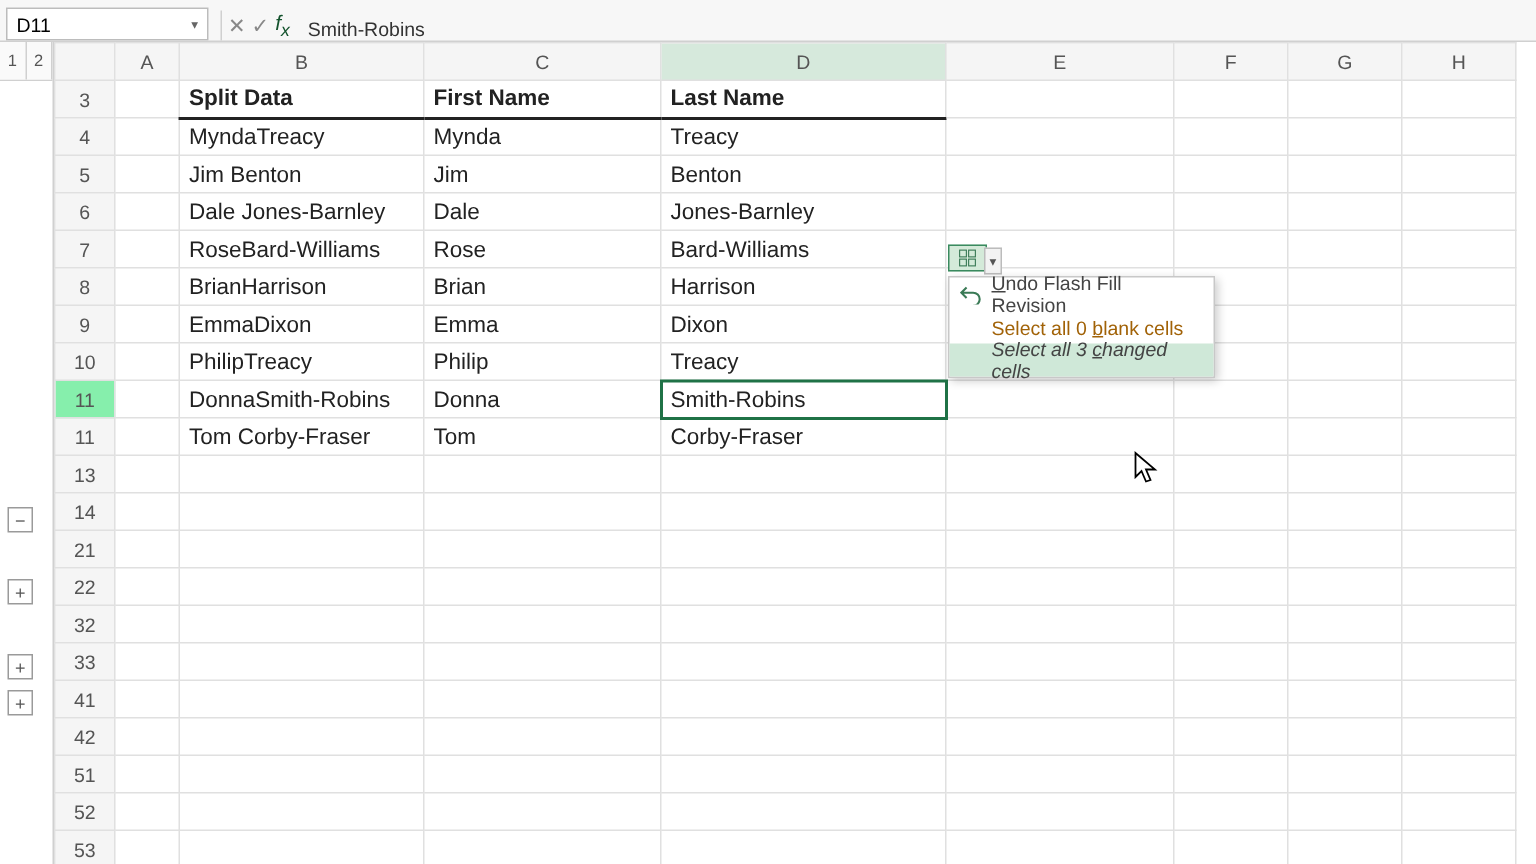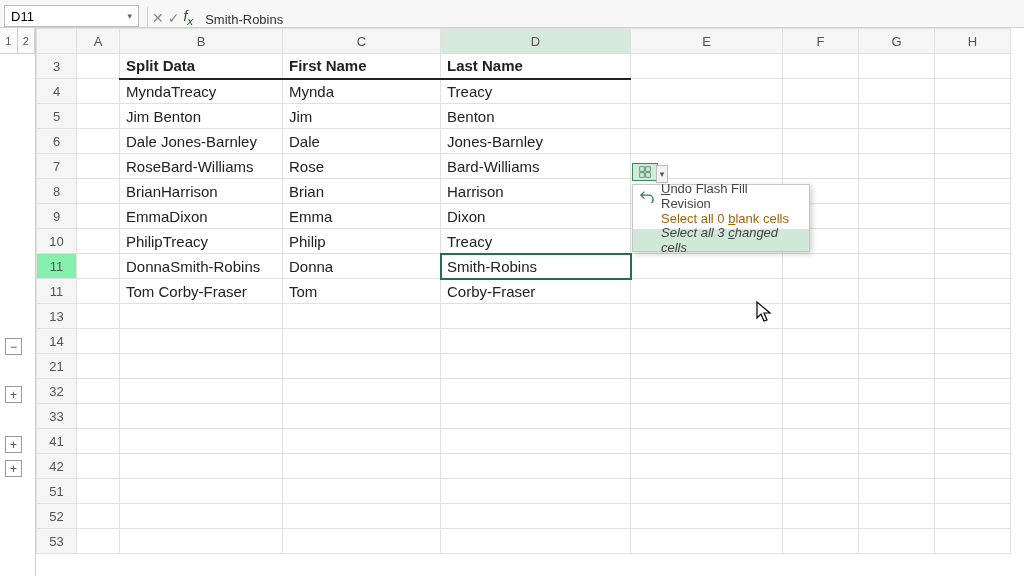--- a/index.html
+++ b/index.html
@@ -241,20 +241,31 @@
             <td></td>
             <td></td>
             <td></td>
             <td></td>
             <td></td>
             <td></td>
             <td></td>
             <td></td>
           </tr>
           <tr>
+            <th class="row-hdr">22</th>
+            <td></td>
+            <td></td>
+            <td></td>
+            <td></td>
+            <td></td>
+            <td></td>
+            <td></td>
+            <td></td>
+          </tr>
+          <tr>
             <th class="row-hdr">32</th>
             <td></td>
             <td></td>
             <td></td>
             <td></td>
             <td></td>
             <td></td>
             <td></td>
             <td></td>
           </tr>

